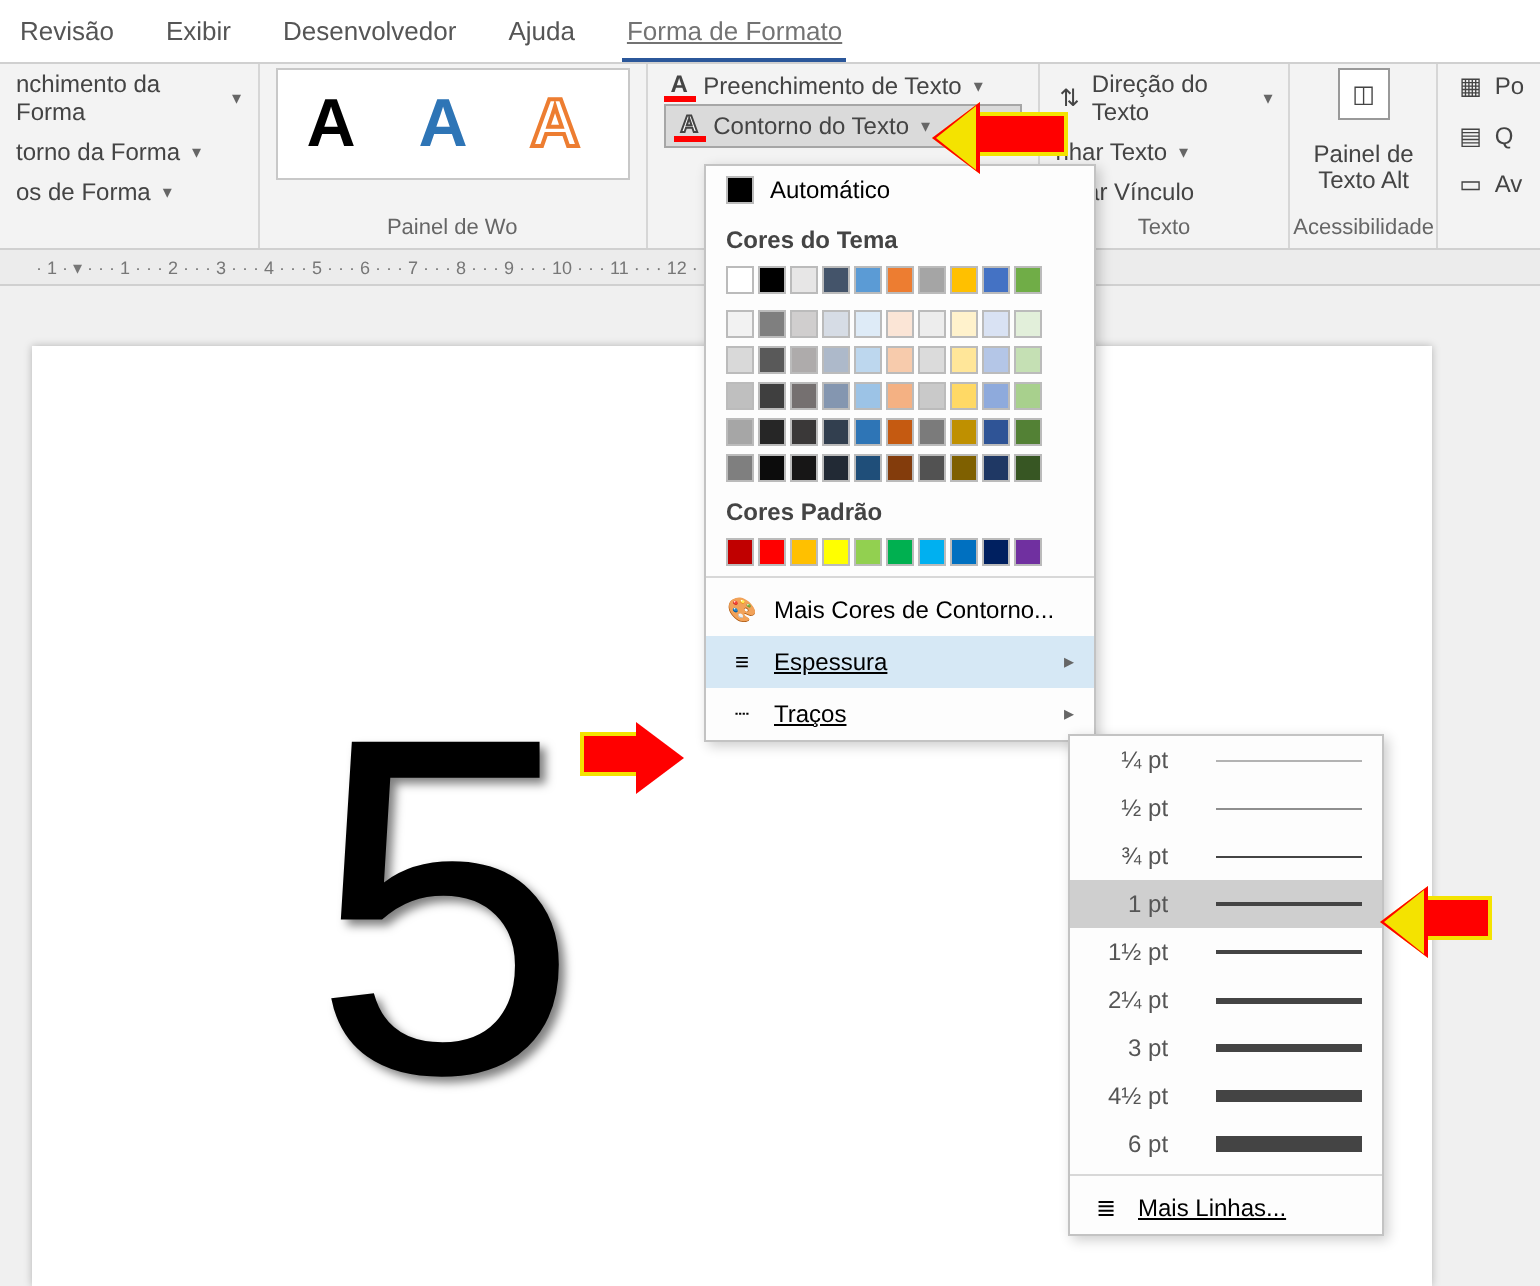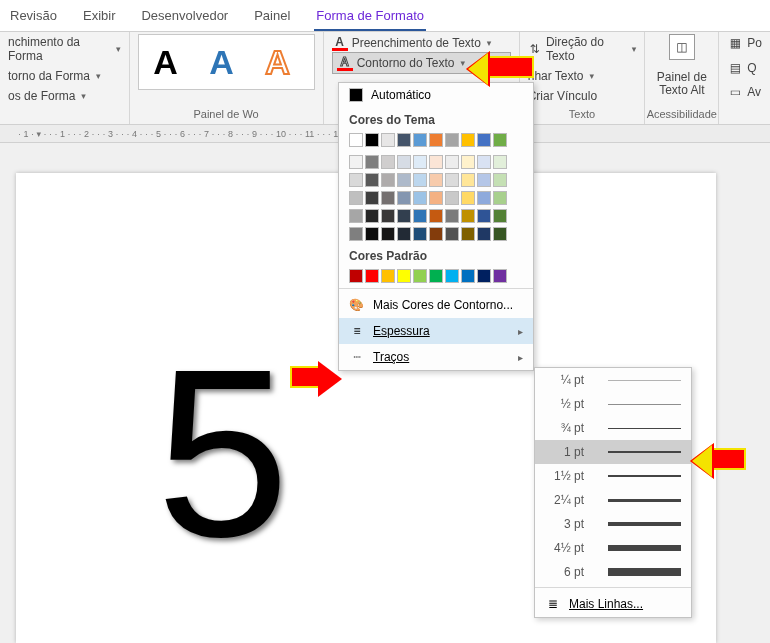--- a/index.html
+++ b/index.html
@@ -1,37 +1,37 @@
 <!DOCTYPE html>
 <html><head>
 <meta charset="utf-8">
 <style>
   * { box-sizing: border-box; font-family: "Segoe UI", Arial, sans-serif; }
   body { margin: 0; background: #fff; width: 770px; height: 643px; overflow: hidden; position: relative; }
 
   
   .tabs { display: flex; gap: 22px; padding: 4px 8px 0 8px; font-size: 13px; color: #555; border-bottom: 1px solid #d0d0d0; }
   .tab { padding: 4px 2px 6px 2px; cursor: pointer; }
-  .tab.active { color: #6d28d9; border-bottom: 2px solid #2b579a; }
+  .tab.active { color: #737373; border-bottom: 2px solid #2b579a; text-decoration: underline; }
 
   
   .ribbon { display: flex; background: #f3f3f3; border-bottom: 1px solid #d0d0d0; height: 93px; font-size: 12px; color: #444; }
   .group { border-right: 1px solid #d6d6d6; padding: 2px 8px 2px 8px; display: flex; flex-direction: column; justify-content: space-between; }
   .group-label { text-align: center; font-size: 11px; color: #666; padding-bottom: 2px; }
   .row { display: flex; align-items: center; gap: 4px; padding: 1px 0; }
   .caret { font-size: 9px; color: #666; margin-left: 2px; }
   .icon-box { width: 16px; height: 16px; display: inline-flex; align-items: center; justify-content: center; }
 
   
   .styles-gallery { display: flex; border: 1px solid #c8c8c8; background: #fff; padding: 4px; gap: 10px; }
   .style-A { width: 46px; height: 46px; display: flex; align-items: center; justify-content: center; font-size: 34px; font-weight: 600; font-family: Arial; }
 
   
   .dropdown { position: absolute; background: #fdfdfd; border: 1px solid #c3c3c3; box-shadow: 2px 2px 6px rgba(0,0,0,.2); font-size: 12px; }
-  .dd-main { left: 338px; top: 82px; width: 196px; }
+  .dd-main { left: 352px; top: 82px; width: 196px; }
   .dd-item { display: flex; align-items: center; gap: 8px; padding: 5px 10px; white-space: nowrap; }
   .dd-item.hov { background: #d6e8f5; }
   .dd-sep { border-top: 1px solid #d8d8d8; margin: 3px 0; }
   .dd-label { font-weight: 700; padding: 6px 10px 4px 10px; color: #444; font-size: 12px; }
   .swatch-row { display: flex; gap: 2px; padding: 2px 10px; }
   .swatch { width: 14px; height: 14px; border: 1px solid #bbb; }
   .arrow-right { margin-left: auto; font-size: 10px; color: #666; }
 
   
   .dd-sub { left: 534px; top: 367px; width: 158px; }
@@ -57,21 +57,21 @@
 
   .vert-icon { width:26px; height:26px; border:1px solid #999; background:#fff; display:flex; align-items:center; justify-content:center; }
 </style>
 </head>
 <body>
 
 <div class="tabs">
   <div class="tab">Revisão</div>
   <div class="tab">Exibir</div>
   <div class="tab">Desenvolvedor</div>
-  <div class="tab">Painel</div>
+  <div class="tab">Ajuda</div>
   <div class="tab active">Forma de Formato</div>
 </div>
 
 <div class="ribbon">
 
   <div class="group" style="width:132px">
     <div class="row">
       <span>nchimento da Forma</span>
         <span class="caret">▾</span>
     </div>

